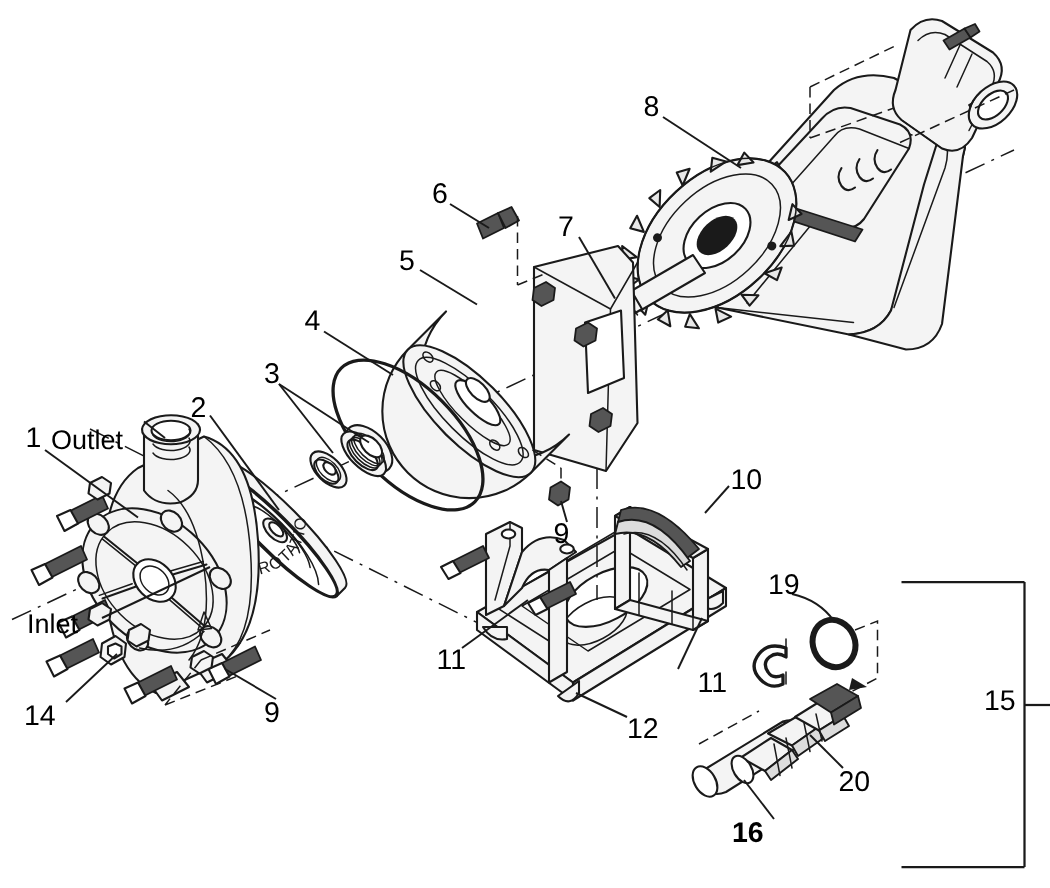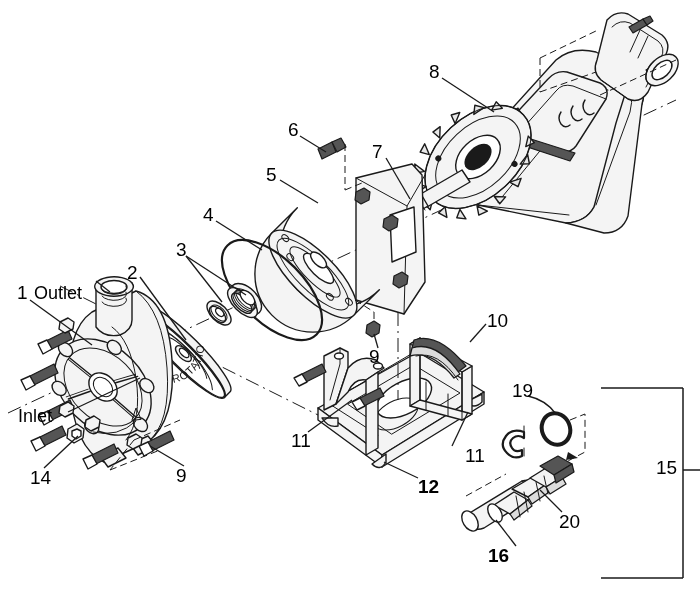--- a/index.html
+++ b/index.html
@@ -432,21 +432,21 @@
 <div class="lbl" style="left:176px;top:240px;">3</div>
 <div class="lbl" style="left:203px;top:205px;">4</div>
 <div class="lbl" style="left:266px;top:165px;">5</div>
 <div class="lbl" style="left:288px;top:120px;">6</div>
 <div class="lbl" style="left:372px;top:142px;">7</div>
 <div class="lbl" style="left:429px;top:62px;">8</div>
 <div class="lbl" style="left:369px;top:347px;">9</div>
 <div class="lbl" style="left:176px;top:466px;">9</div>
 <div class="lbl" style="left:487px;top:311px;">10</div>
 <div class="lbl" style="left:449px;top:446px;margin-left:16px;">11</div>
-<div class="lbl" style="left:418px;top:477px;font-weight:bold;">12</div>
+<div class="lbl" style="left:418px;top:477px;">12</div>
 <div class="lbl" style="left:291px;top:431px;">11</div>
-<div class="lbl" style="left:30px;top:468px;">14</div>
+<div class="lbl" style="left:16px;top:468px;">14</div>
 <div class="lbl" style="left:656px;top:458px;">15</div>
 <div class="lbl" style="left:488px;top:546px;font-weight:bold;">16</div>
 <div class="lbl" style="left:559px;top:512px;">20</div>
 <div class="lbl" style="left:512px;top:381px;">19</div>
 
 </div>
 
 </body></html>

